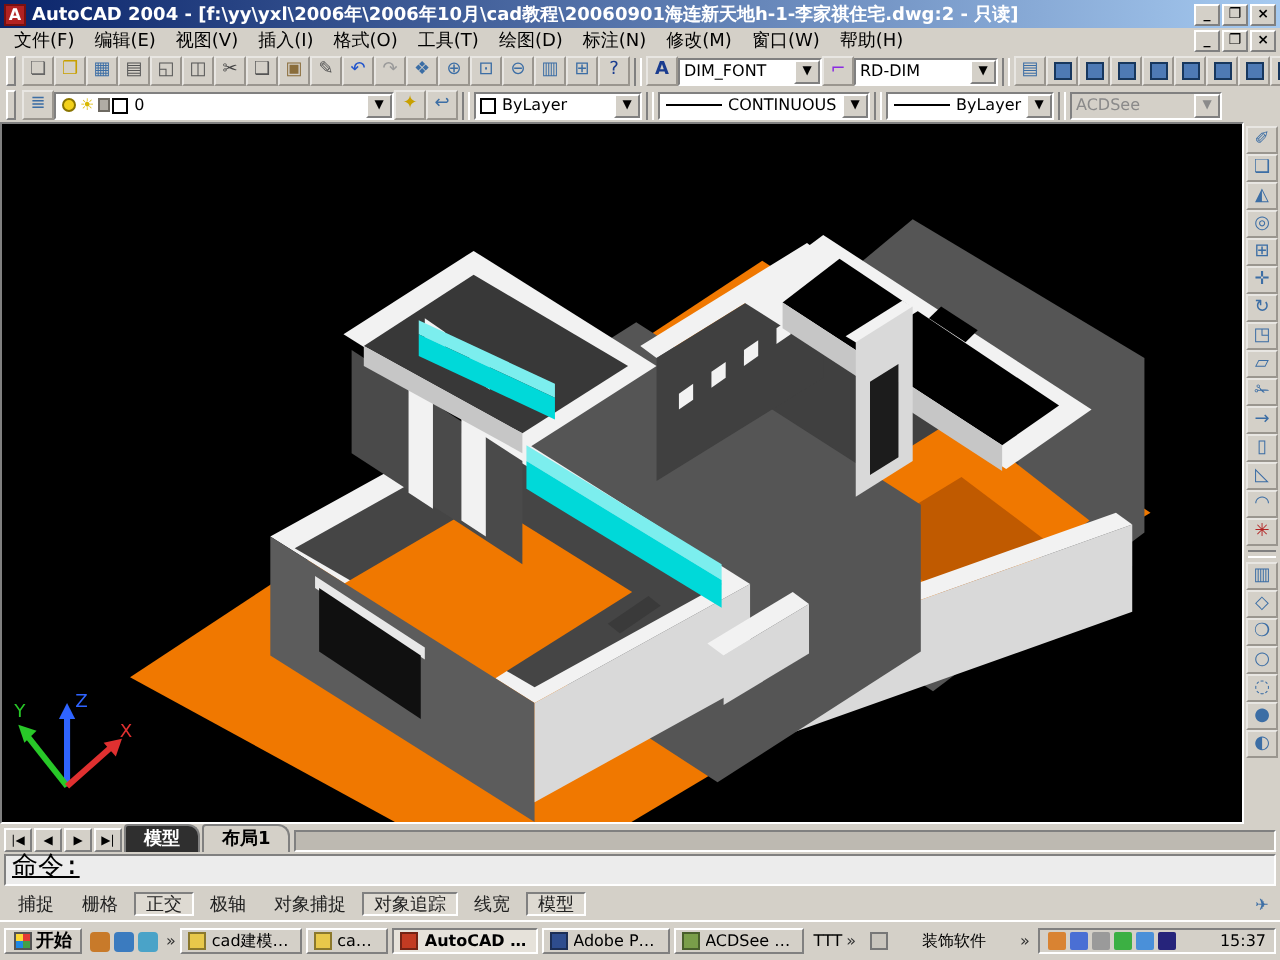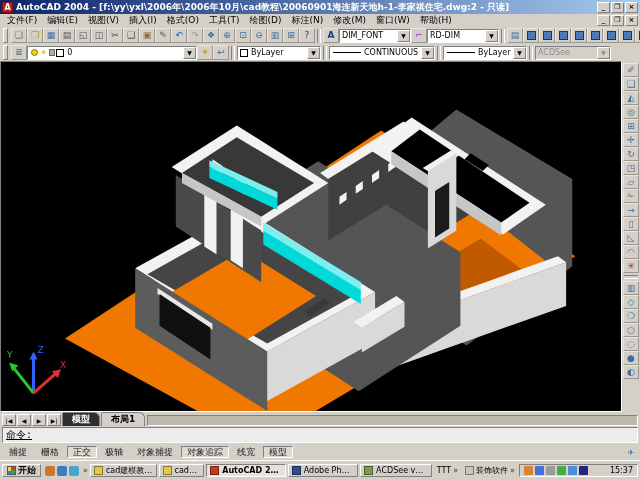--- a/index.html
+++ b/index.html
@@ -56,21 +56,21 @@
   .navbtn{width:14px;height:12px;font-size:6px;display:flex;align-items:center;justify-content:center;
     background:var(--chrome,#d4d0c8);border:1px solid;border-color:#fff #808080 #808080 #fff;box-sizing:border-box;flex:0 0 auto;}
   .tab{height:13px;padding:0 9px;font-size:9px;display:flex;align-items:center;background:var(--chrome,#d4d0c8);
     border:1px solid #808080;border-bottom:none;border-radius:2px 6px 0 0;margin-left:1px;flex:0 0 auto;font-weight:bold;}
   .tab.active{background:#2f2f2f;color:#fff;font-weight:bold;}
   .tabspace{flex:1;height:11px;background:#bdb9b1;border:1px solid;border-color:#808080 #fff #fff #808080;box-sizing:border-box;margin:0 2px;}
 
   
   .cmdwin{height:16px;background:var(--chrome,#d4d0c8);padding:1px 2px;flex:0 0 auto;}
   .cmdbox{height:100%;background:#ececec;border:1px solid;border-color:#808080 #fff #fff #808080;box-sizing:border-box;
-    font-size:10px;display:flex;align-items:flex-end;padding:0 3px;font-family:"DejaVu Sans Mono","DejaVu Sans",monospace;text-decoration:underline;}
+    font-size:13px;display:flex;align-items:flex-end;padding:0 3px;font-family:"DejaVu Sans Mono","DejaVu Sans",monospace;text-decoration:underline;}
 
   
   .statusbar{height:16px;display:flex;align-items:center;font-size:9px;background:var(--chrome,#d4d0c8);flex:0 0 auto;padding:0 3px;gap:2px;}
   .coords{width:120px;height:12px;border:1px solid;border-color:#808080 #fff #fff #808080;box-sizing:border-box;
     font-size:8px;display:flex;align-items:center;padding-left:4px;background:var(--chrome,#d4d0c8);}
   .stoggle{padding:0 5px;height:12px;display:flex;align-items:center;color:#222;border:1px solid transparent;box-sizing:border-box;}
   .stoggle.on{border:1px solid;border-color:#808080 #fff #fff #808080;background:#dedad2;}
   .statusfill{flex:1;}
   .statusicon{width:12px;height:12px;display:flex;align-items:center;justify-content:center;font-size:8px;color:#3c6ea5;}
 
@@ -82,21 +82,21 @@
     border:1px solid #555;box-sizing:border-box;}
   .qlaunch{display:flex;align-items:center;gap:2px;padding:0 2px;}
   .qlaunch .chip{width:10px;height:10px;border-radius:2px;display:block;}
   .chev{font-size:8px;color:#333;}
   .taskitem{height:13px;display:flex;align-items:center;gap:3px;padding:0 3px;font-size:8px;max-width:92px;
     background:var(--chrome,#d4d0c8);border:1px solid;border-color:#fff #808080 #808080 #fff;box-sizing:border-box;overflow:hidden;flex:1 1 auto;min-width:0;}
   .taskitem.on{border-color:#808080 #fff #fff #808080;background:#e6e2da;font-weight:bold;}
   .taskitem .tchip{width:9px;height:9px;flex:0 0 auto;border:1px solid rgba(0,0,0,.4);box-sizing:border-box;}
   .taskitem .lbl{white-space:nowrap;overflow:hidden;text-overflow:ellipsis;}
   .langarea{font-size:8px;padding:0 3px;white-space:nowrap;display:flex;align-items:center;gap:2px;}
-  .deskband{font-size:8px;display:flex;align-items:center;gap:2px;white-space:nowrap;padding:0 2px;}
+  .deskband{font-size:8px;display:flex;align-items:center;gap:17px;white-space:nowrap;padding:0 2px;}
   .bandicon{width:9px;height:9px;background:#c9c5bd;border:1px solid #777;box-sizing:border-box;}
   .tray{height:13px;display:flex;align-items:center;gap:2px;padding:0 4px;border:1px solid;border-color:#808080 #fff #fff #808080;box-sizing:border-box;font-size:8px;}
   .tray .chip{width:9px;height:9px;display:block;border-radius:1px;}
   .clock{margin-left:20px;}
 </style>
 </head>
 <body>
 
 <div class="app">
 

